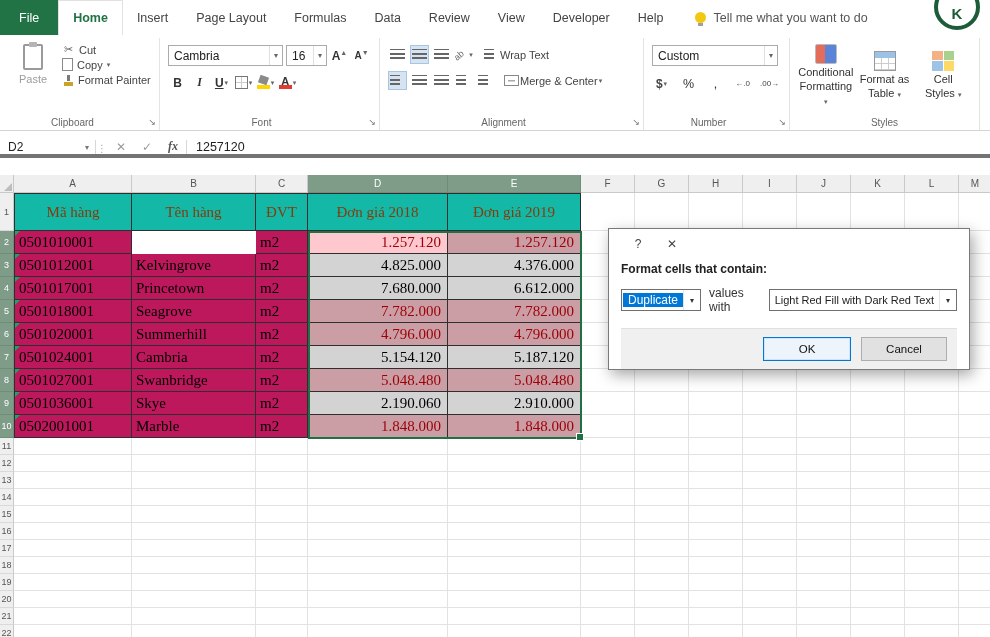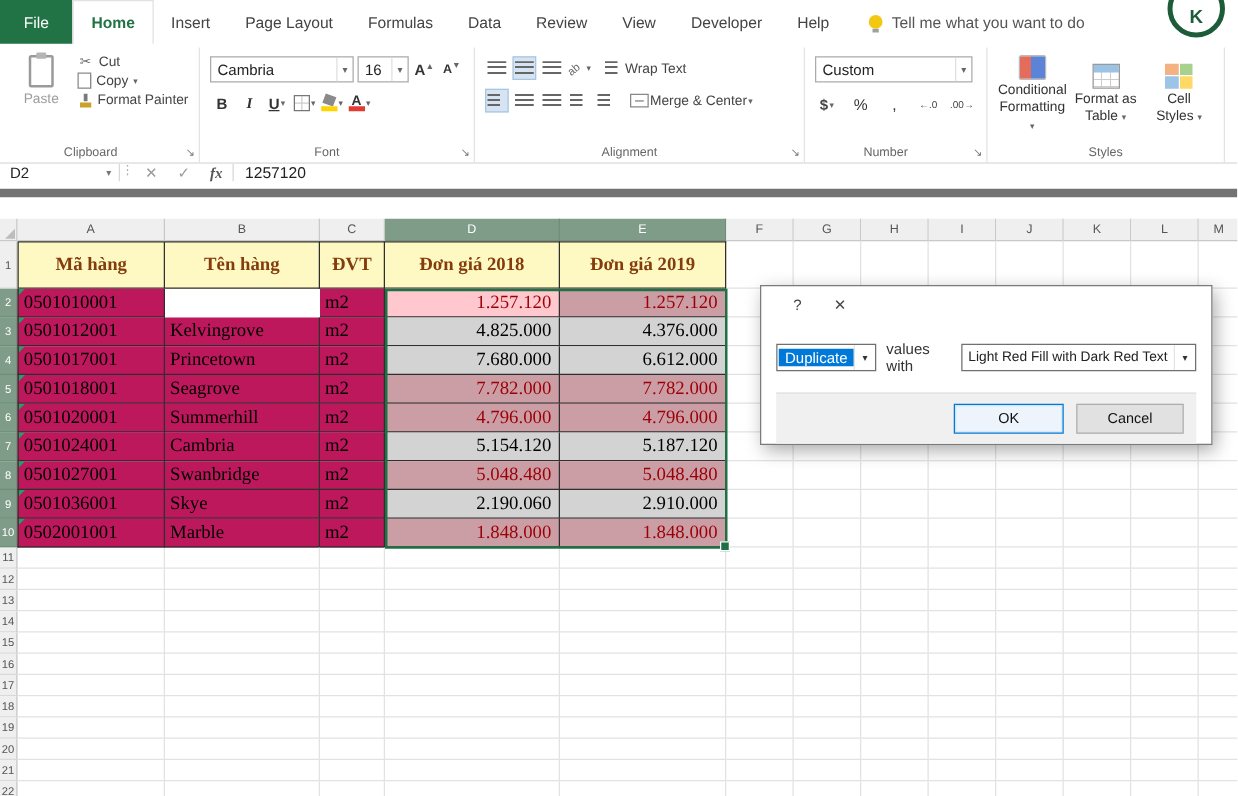--- a/index.html
+++ b/index.html
@@ -79,21 +79,21 @@
 .cf-ic{width:22px;height:20px;border:1px solid #bbb;background:linear-gradient(to right,#e46c5a 0 45%,#5b84d8 45% 100%);border-radius:2px}
 .fat-ic{width:22px;height:20px;border:1px solid #999;background:
   linear-gradient(#9cc3e5,#9cc3e5) top/100% 6px no-repeat,
   repeating-linear-gradient(to bottom,transparent 0 5px,#ccc 5px 6px),
   repeating-linear-gradient(to right,transparent 0 6px,#ccc 6px 7px),#fff}
 .cs-ic{width:22px;height:20px;display:grid;grid-template-columns:1fr 1fr;grid-template-rows:1fr 1fr;gap:1px}
 .cs-ic span:nth-child(1){background:#f4b183}.cs-ic span:nth-child(2){background:#a9d18e}
 .cs-ic span:nth-child(3){background:#9dc3e6}.cs-ic span:nth-child(4){background:#ffd966}
 
 
-.fbar{height:27px;display:flex;align-items:flex-start;background:#fff;border-bottom:7px solid #737373}
+.fbar{height:27px;display:flex;align-items:flex-end;background:#fff;border-bottom:4px solid #737373}
 .namebox{width:96px;display:flex;align-items:center;font-size:12px;color:#222;padding-left:8px;border-right:1px solid #d8d8d8;cursor:pointer}
 .namebox .arr{margin-left:auto;font-size:8px;color:#777;padding-right:6px}
 .dots{width:12px;display:flex;align-items:center;justify-content:center;color:#aaa;font-size:10px}
 .fbtn{width:26px;display:flex;align-items:center;justify-content:center;font-size:12px;color:#9a9a9a;cursor:pointer}
 .fbtn.fx{color:#555;font-style:italic;font-family:"Liberation Serif",serif;font-weight:bold}
 .fvalue{flex:1;border-left:1px solid #d8d8d8;display:flex;align-items:center;padding-left:9px;font-size:12.5px;color:#222}
 .spacer{height:17px;background:#fff}
 
 
 .grid{position:relative;background:#fff}
@@ -101,21 +101,21 @@
 .corner{width:14px;background:#efefef;border-right:1px solid #c9c9c9;border-bottom:1px solid #c9c9c9;position:relative;flex:0 0 auto}
 .corner::after{content:'';position:absolute;right:1px;bottom:1px;border-style:solid;border-width:0 0 8px 8px;border-color:transparent transparent #bdbdbd transparent}
 .colh{background:#efefef;border-right:1px solid #c9c9c9;border-bottom:1px solid #c9c9c9;font-size:10px;color:#555;display:flex;align-items:center;justify-content:center;flex:0 0 auto;cursor:pointer}
 .colh.sel{background:#7e9c88;color:#fff;border-color:#6f8d79}
 .grow{display:flex}
 .gut{width:14px;background:#efefef;border-right:1px solid #c9c9c9;border-bottom:1px solid #d9d9d9;font-size:9px;color:#555;display:flex;align-items:center;justify-content:center;flex:0 0 auto;cursor:pointer}
 .gut.sel{background:#7e9c88;color:#fff;border-color:#6f8d79}
 .cell{flex:0 0 auto;display:flex;align-items:center;overflow:hidden;white-space:nowrap;cursor:cell}
 .cell.empty{border-right:1px solid #e2e2e2;border-bottom:1px solid #e2e2e2}
 .cell.th,.cell.td{font-family:"Liberation Serif","DejaVu Serif",serif;font-size:15px}
-.cell.th{font-weight:bold;background:#fef9c3;color:#843c0c;justify-content:center}
+.cell.th{font-weight:normal;background:#14b8a6;color:#843c0c;justify-content:center}
 .cell.td{color:#000;background:#be185d}
 .cell.tb{border-right:1px solid #2f2f2f;border-bottom:1px solid #2f2f2f}
 .cell.bl{border-left:1px solid #2f2f2f}
 .cell.bt{border-top:1px solid #2f2f2f}
 .cell.txt{justify-content:flex-start;padding-left:4px}
 .cell.num{justify-content:flex-end;padding-right:6px}
 .cell.gray-sel{background:#d3d3d3}
 .cell.dup-sel{background:#cb9da4;color:#9c0006}
 .cell.dup-active{background:#ffc7ce;color:#9c0006}
 .cell.flag{position:relative}
@@ -729,20 +729,21 @@
       </div>
     <div class="sel-rect"></div>
   </div>
 
   <div class="dialog">
     <div class="dlg-title">
       <span class="dlg-btn">?</span>
       <span class="dlg-btn">✕</span>
     </div>
     <div class="dlg-body">
+      <div class="dlg-prompt">Format cells that contain:</div>
       <div class="dlg-controls">
         <div class="dselect s1">
           <span class="val hl">Duplicate</span>
           <span class="darr">▾</span>
         </div>
         <span>values with</span>
         <div class="dselect s2">
           <span class="val">Light Red Fill with Dark Red Text</span>
           <span class="darr">▾</span>
         </div>

